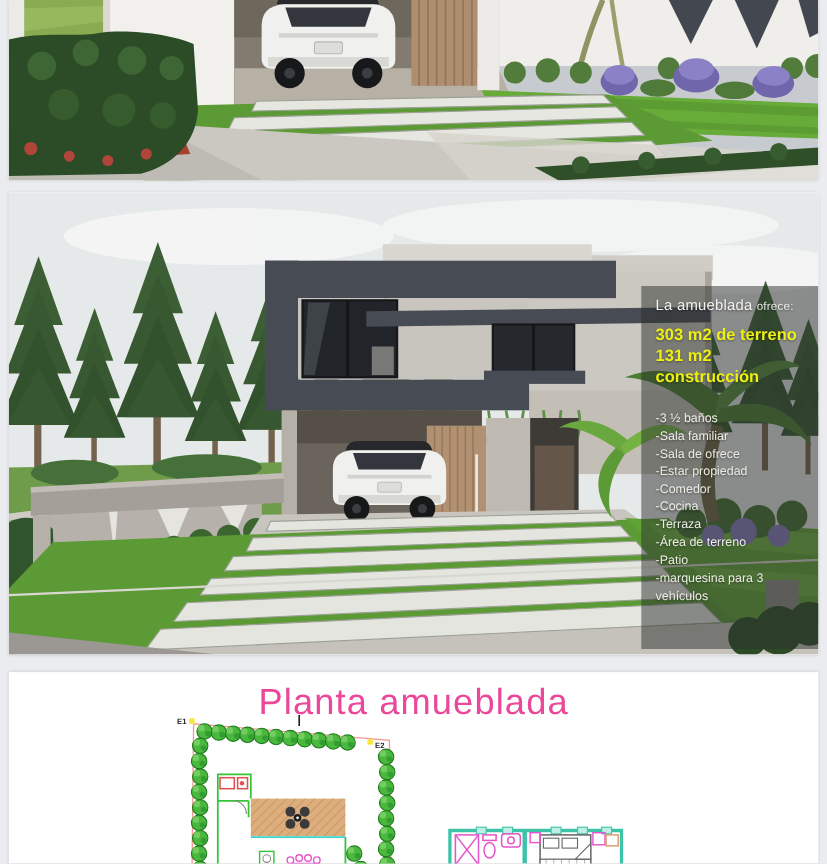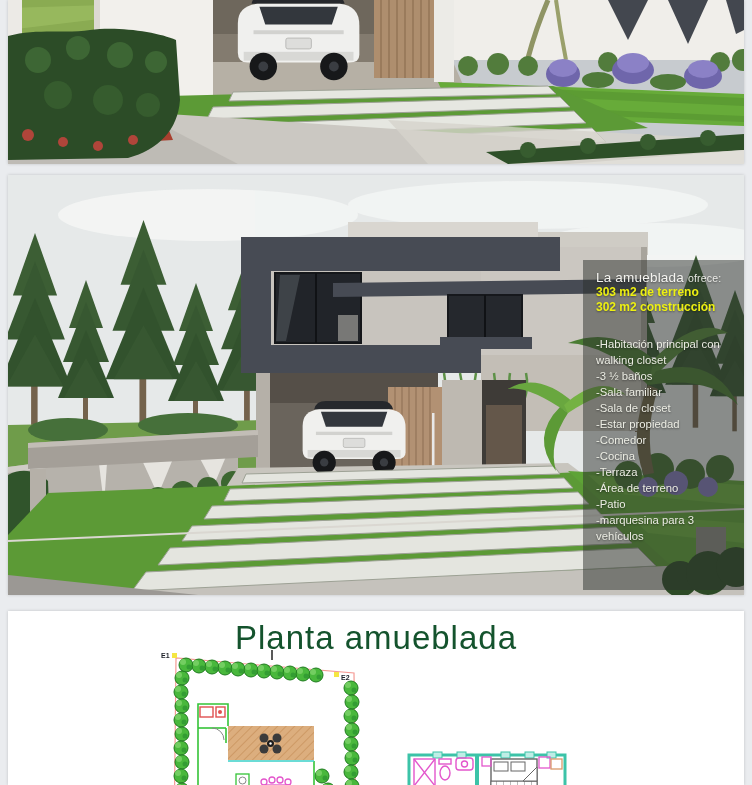--- a/index.html
+++ b/index.html
@@ -17,28 +17,28 @@
   
   .info-panel{
     position:absolute;left:575px;top:85px;width:161px;height:330px;
     background:rgba(44,48,44,.5);
     padding:10px 8px 10px 13px;box-sizing:border-box;
     color:#f1f1ec;
   }
   .info-heading{font-size:13.5px;letter-spacing:.2px;color:#f4f4f0;
     text-shadow:0 1px 2px rgba(0,0,0,.45);}
   .info-heading .sub{font-size:10.5px;opacity:.92;}
-  .info-area{margin-top:0;font-weight:bold;font-size:12px;line-height:1.25;
+  .info-area{margin-top:11px;font-weight:bold;font-size:15px;line-height:1.25;
     text-shadow:0 1px 2px rgba(0,0,0,.4);}
   .info-features{margin-top:21px;font-size:11.3px;line-height:1.42;color:#ecede4;
     text-shadow:0 1px 2px rgba(0,0,0,.45);}
   
   .plans-title{
     margin-top:8px;text-align:center;font-size:33px;font-weight:300;
-    letter-spacing:1px;color:#14532d;
+    letter-spacing:1px;color:#ec4899;
   }
   #site-plan{position:absolute;left:152px;top:37px;}
   #bedroom-plan{position:absolute;left:397px;top:134px;}
   text.plan-label{font-size:7px;font-weight:bold;fill:#20242c;
     font-family:"Liberation Sans",sans-serif;}
 </style>
 </head>
 <body>
 
 <div class="card" id="card-top">
@@ -352,27 +352,26 @@
     </g>
   </svg>
 
   <div class="info-panel">
     <div class="info-heading">
       <span>La amueblada</span>
       <span class="sub">ofrece:</span>
     </div>
     <div class="info-area" style="color:#edf012;">
       <div>303 m2 de terreno</div>
-      <div>302 m2 construcción</div>
+      <div>131 m2 construcción</div>
     </div>
     <div class="info-features">
-      <div>-Habitación principal con walking closet</div>
       <div>-3 ½ baños</div>
       <div>-Sala familiar</div>
-      <div>-Sala de closet</div>
+      <div>-Sala de ofrece</div>
       <div>-Estar propiedad</div>
       <div>-Comedor</div>
       <div>-Cocina</div>
       <div>-Terraza</div>
       <div>-Área de terreno</div>
       <div>-Patio</div>
       <div>-marquesina para 3 vehículos</div>
     </div>
   </div>
 </div>

